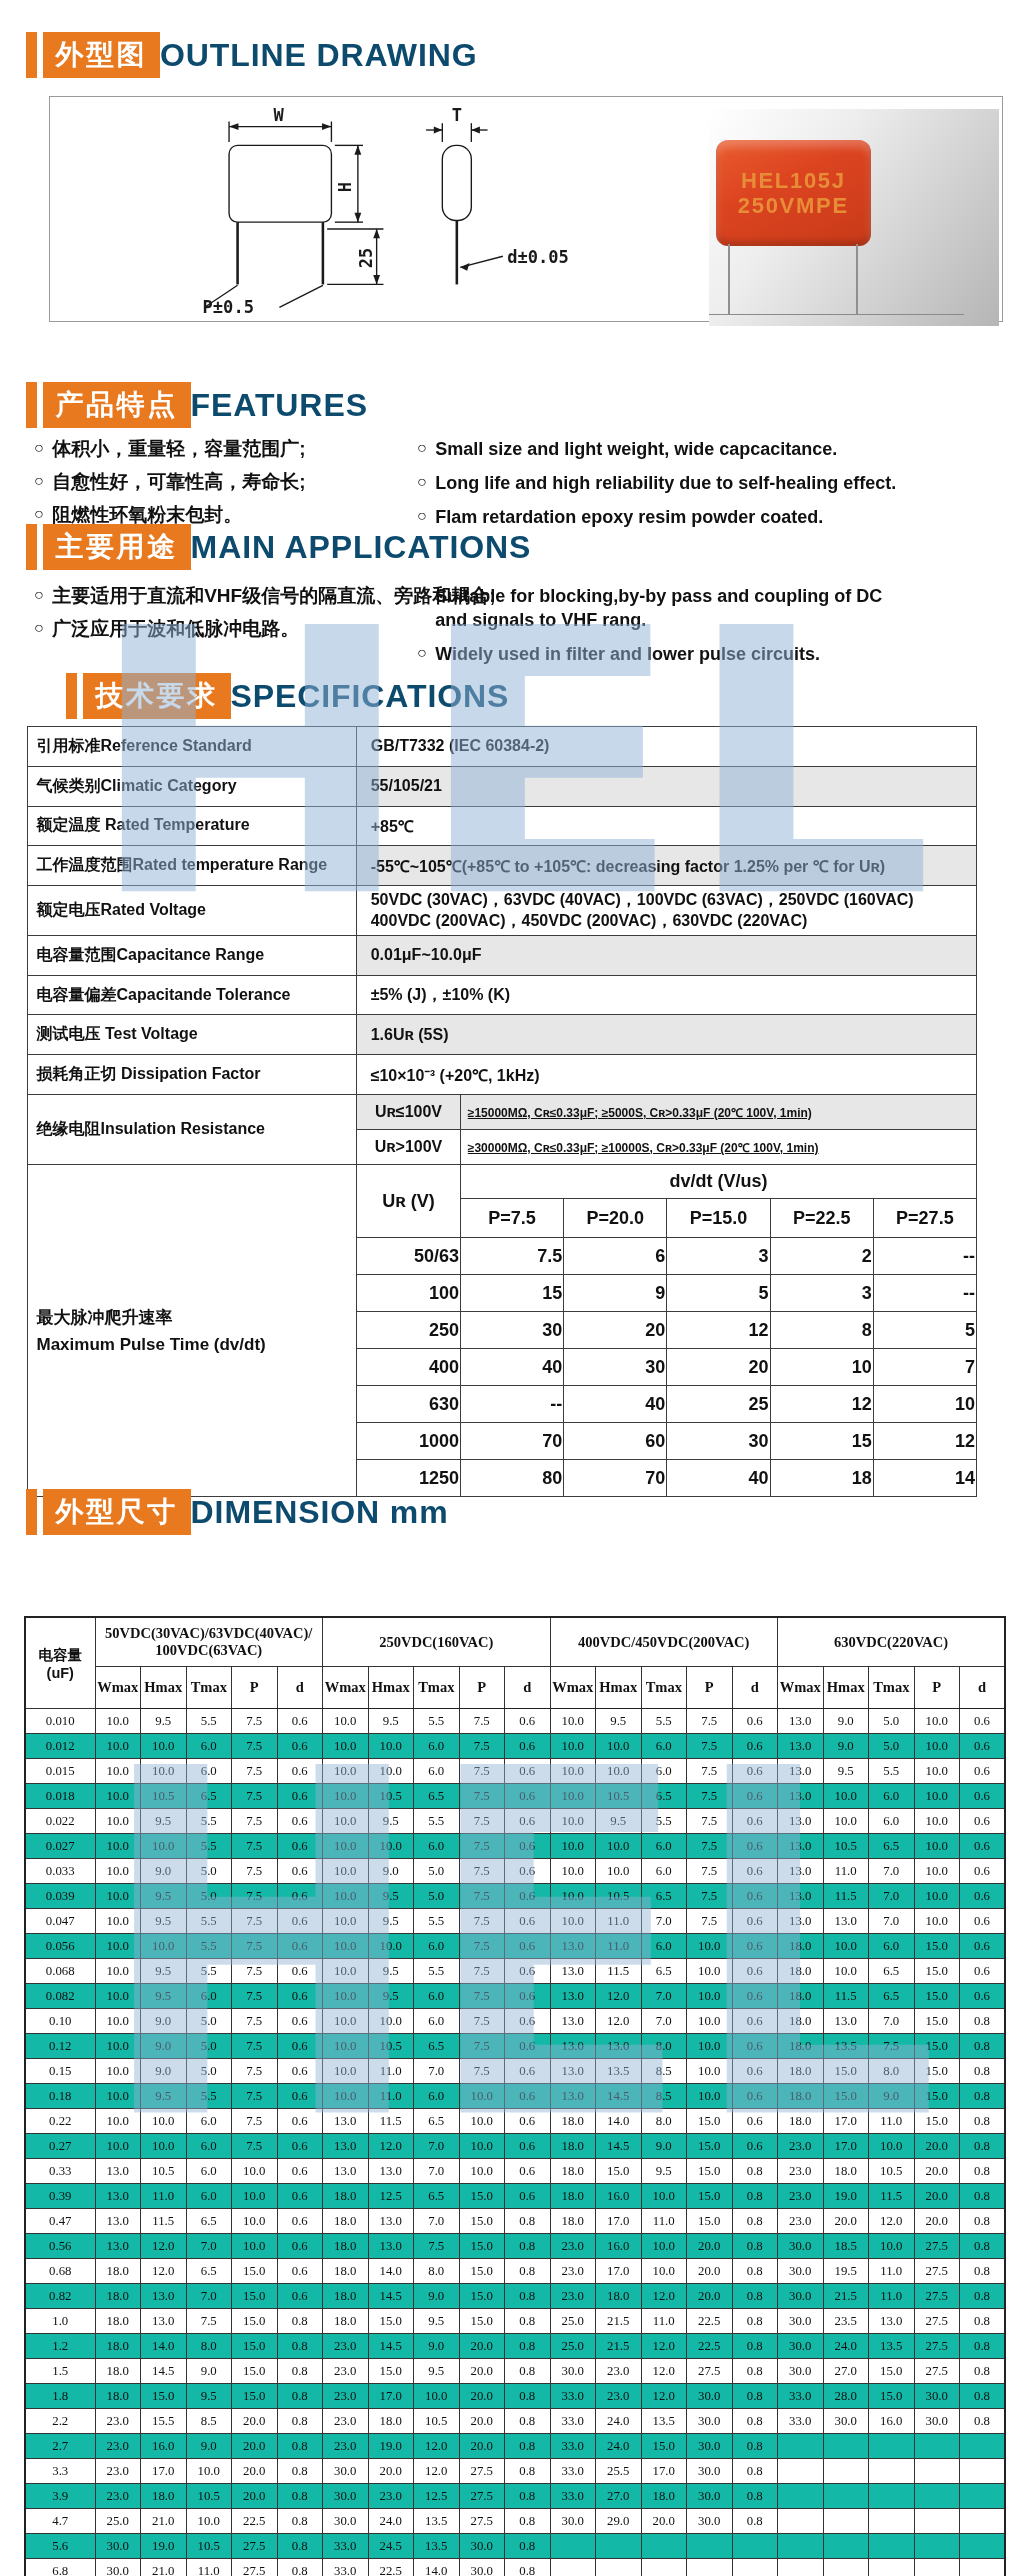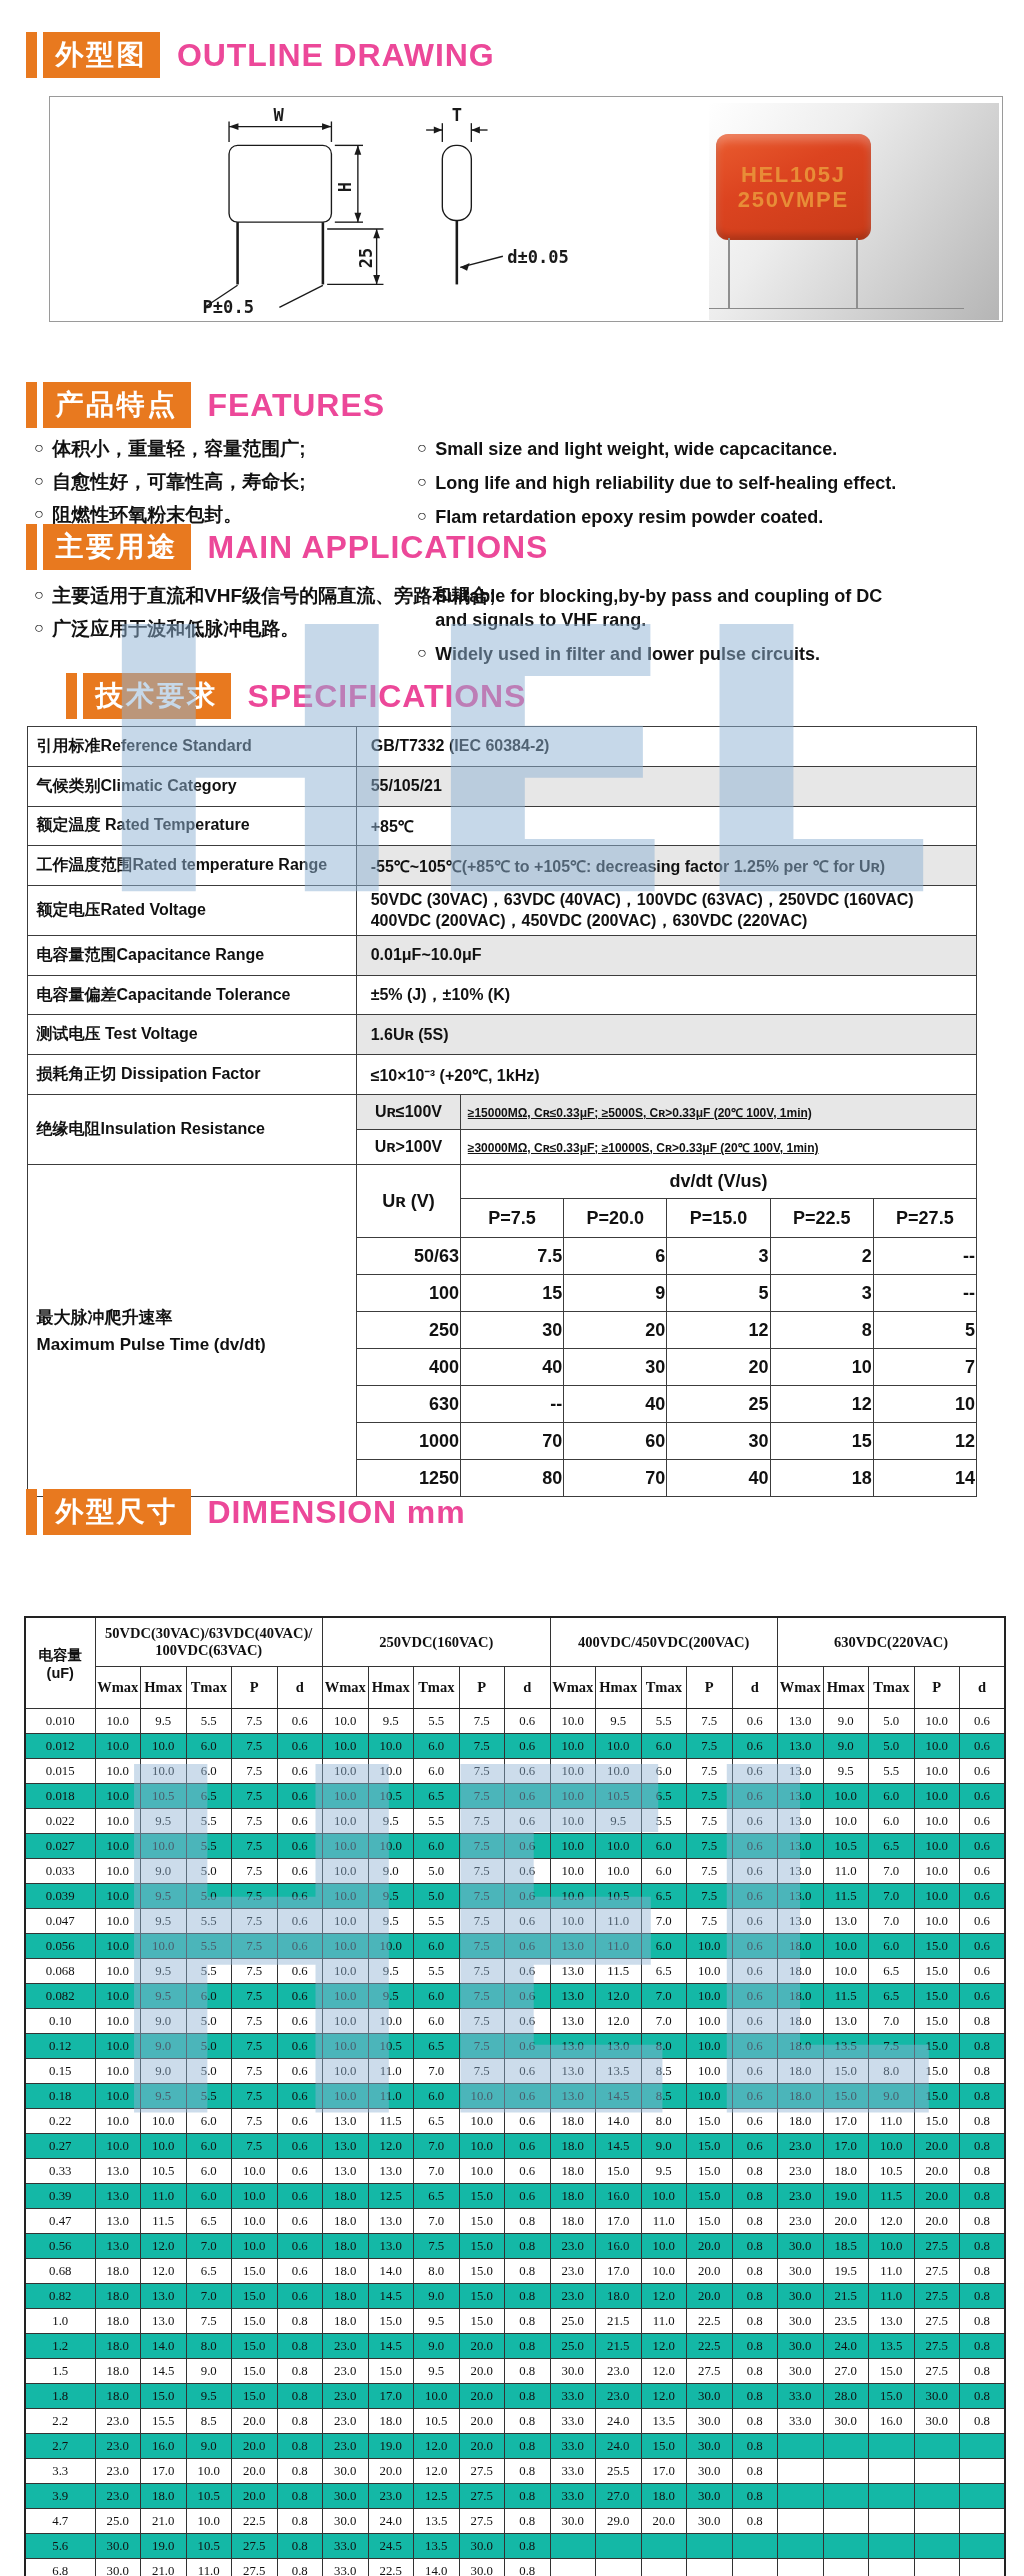--- a/index.html
+++ b/index.html
@@ -3,26 +3,26 @@
 <meta charset="utf-8">
 <style>
   html,body{margin:0;padding:0;background:#fff;}
   #page{position:relative;width:1024px;height:2576px;background:#fff;overflow:hidden;
         font-family:"Liberation Sans",sans-serif;color:#111;}
   
   .sec{position:absolute;left:25.6px;display:flex;align-items:center;height:46px;}
   .sec-bar{width:11px;height:46px;background:#e8791f;margin-right:6px;}
   .sec-badge{background:#e8791f;color:#fff;font-weight:bold;font-size:28px;
              padding:0 12.8px;height:46px;line-height:46px;letter-spacing:2.6px;}
-  .sec-title{color:#ec4899;font-weight:bold;font-size:32px;margin-left:17px;letter-spacing:0.9px;}
+  .sec-title{color:#0c4a6e;font-weight:bold;font-size:32px;letter-spacing:0.9px;}
   
   #draw-box{position:absolute;left:49px;top:96px;width:952px;height:224px;
             border:0.9px solid #9a9a9a;background:#fff;}
   #draw-svg{position:absolute;left:98px;top:4.3px;}
-  #photo{position:absolute;left:659px;top:6px;width:290px;height:217px;
+  #photo{position:absolute;left:659px;top:12px;width:290px;height:217px;
          background:linear-gradient(125deg,#ffffff 0%,#ededed 35%,#cfcfcf 70%,#b5b5b5 100%);}
   #cap-body{position:absolute;left:6.8px;top:31px;width:155px;height:106px;border-radius:12px;
             background:linear-gradient(155deg,#ea5c2f 0%,#dc4420 40%,#c83a18 100%);
             box-shadow:inset 0 6.8px 8.5px rgba(255,255,255,.25), inset 0 -5.1px 6.8px rgba(0,0,0,.18);
             display:flex;flex-direction:column;align-items:center;justify-content:center;}
   .cap-txt{color:#e88d37;font-weight:bold;font-size:22px;line-height:25px;letter-spacing:1.7px;}
   .lead{position:absolute;top:135px;width:1.7px;height:70px;background:#8f8f8f;}
   #photo-floor{position:absolute;left:0;top:205px;width:88%;height:0.9px;background:#8a8a8a;}
   
   .blist{position:absolute;list-style:none;margin:0;padding:0;}

